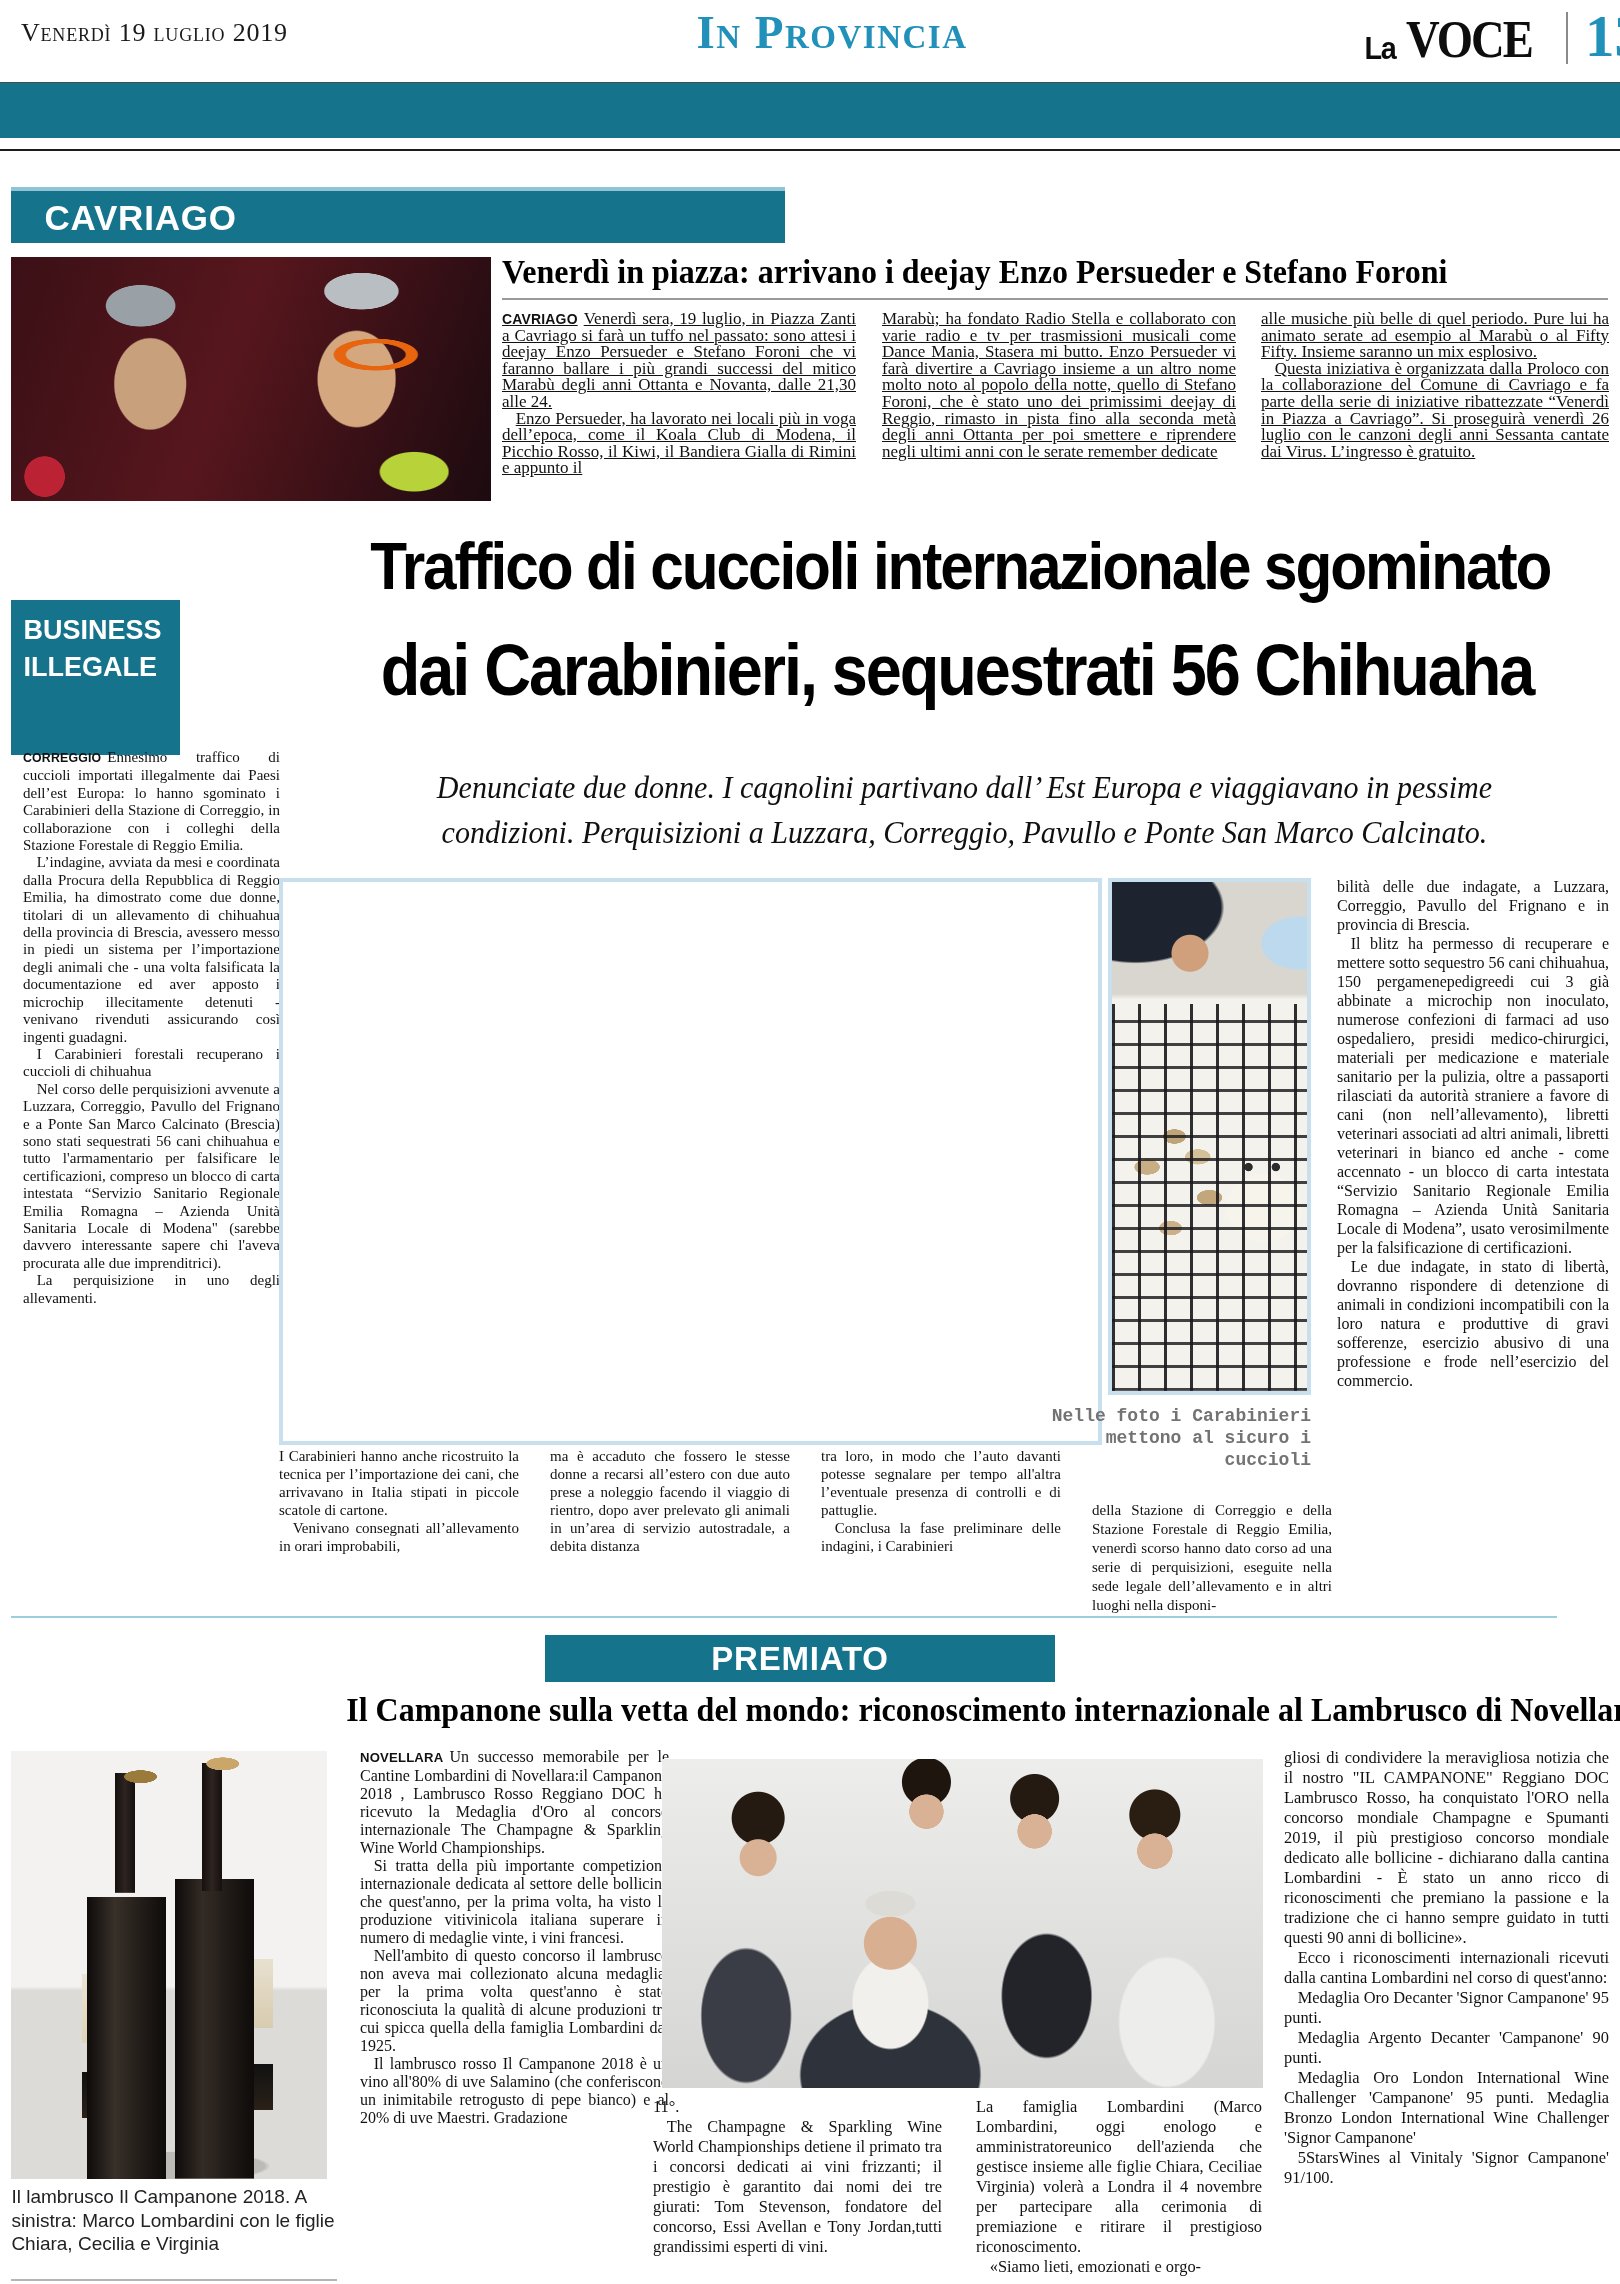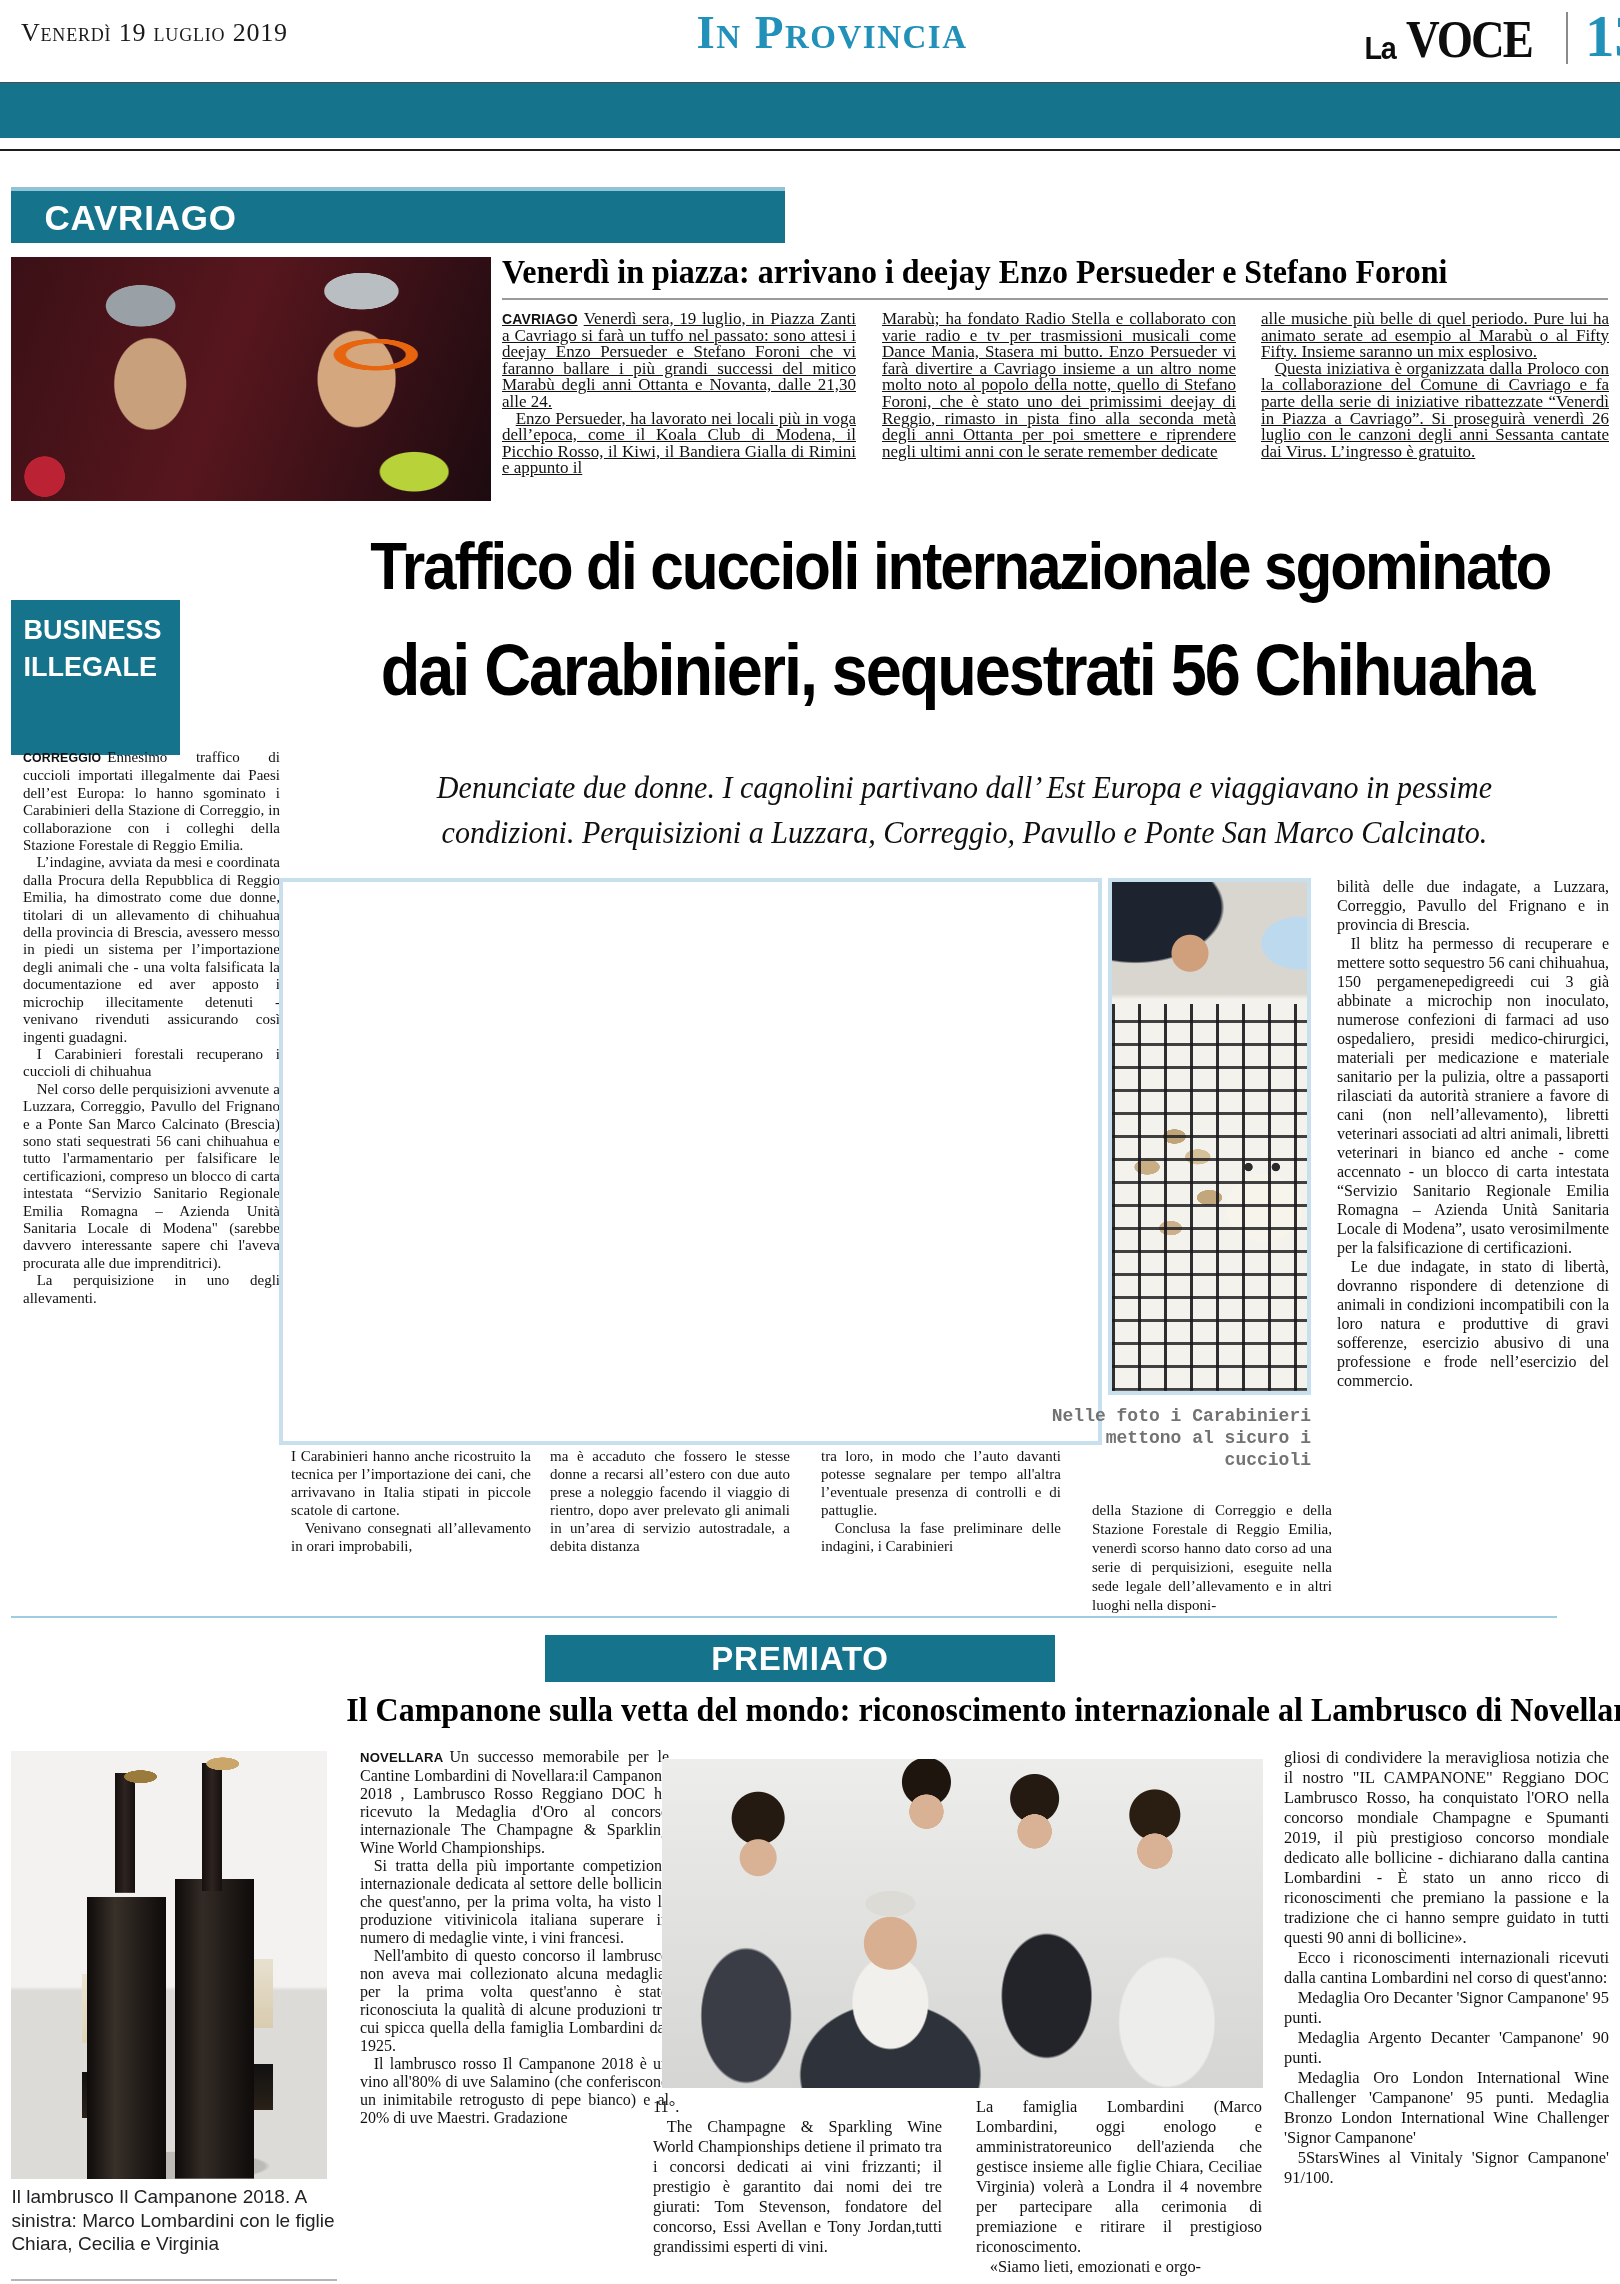--- a/index.html
+++ b/index.html
@@ -52,21 +52,21 @@
   .bcol p{margin:0;text-indent:13.7px;}
   .bcol p.first{text-indent:0;}
   .leadin{font-family:"Liberation Sans",sans-serif;font-weight:bold;text-transform:uppercase;
           font-size:.82em;letter-spacing:0.2px;padding-right:6px;}
 
   .cav-col{top:311px;width:354px;height:216px;font-size:17px;line-height:16.6px;text-decoration:underline;}
   .cav-c1{left:502px;} .cav-c2{left:882px;} .cav-c3{left:1261px;width:348px;}
 
   .left-col{left:23px;top:749px;width:257px;height:824px;font-size:15px;line-height:17.4px;}
   .under-col{top:1447px;width:240px;height:199px;font-size:15px;line-height:18px;}
-  .ucA{left:279px;margin-left:12px;} .ucB{left:550px;} .ucC{left:821px;}
+  .ucA{left:279px;} .ucB{left:550px;} .ucC{left:821px;}
   .ucD{left:1092px;top:1501px;height:137px;font-size:15px;line-height:19px;}
   .right-col{left:1337px;top:877px;width:272px;height:761px;font-size:16px;line-height:19px;}
 
   .prem-col{font-size:16px;line-height:18px;}
   .prem-c1{left:360px;top:1748px;width:309px;height:534px;}
   .prem-c2{left:653px;top:2097px;width:289px;height:187px;font-size:16.4px;line-height:20px;}
   .prem-c3{left:976px;top:2097px;width:286px;height:187px;font-size:16.4px;line-height:20px;}
   .prem-c4{left:1284px;top:1748px;width:325px;height:534px;font-size:16.4px;line-height:20px;}
 
   

